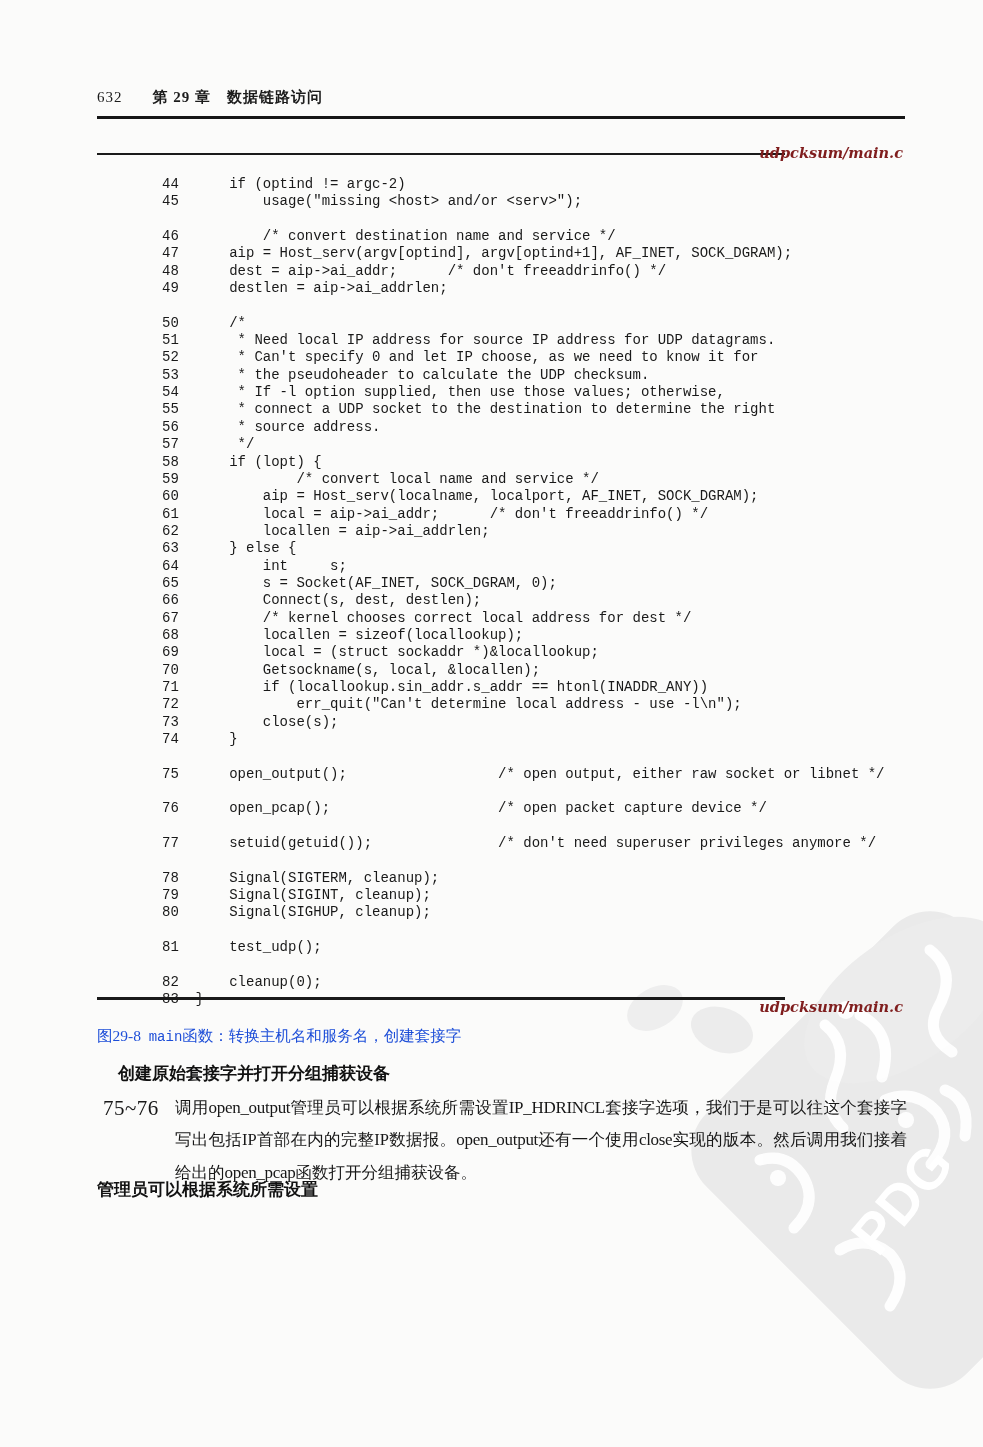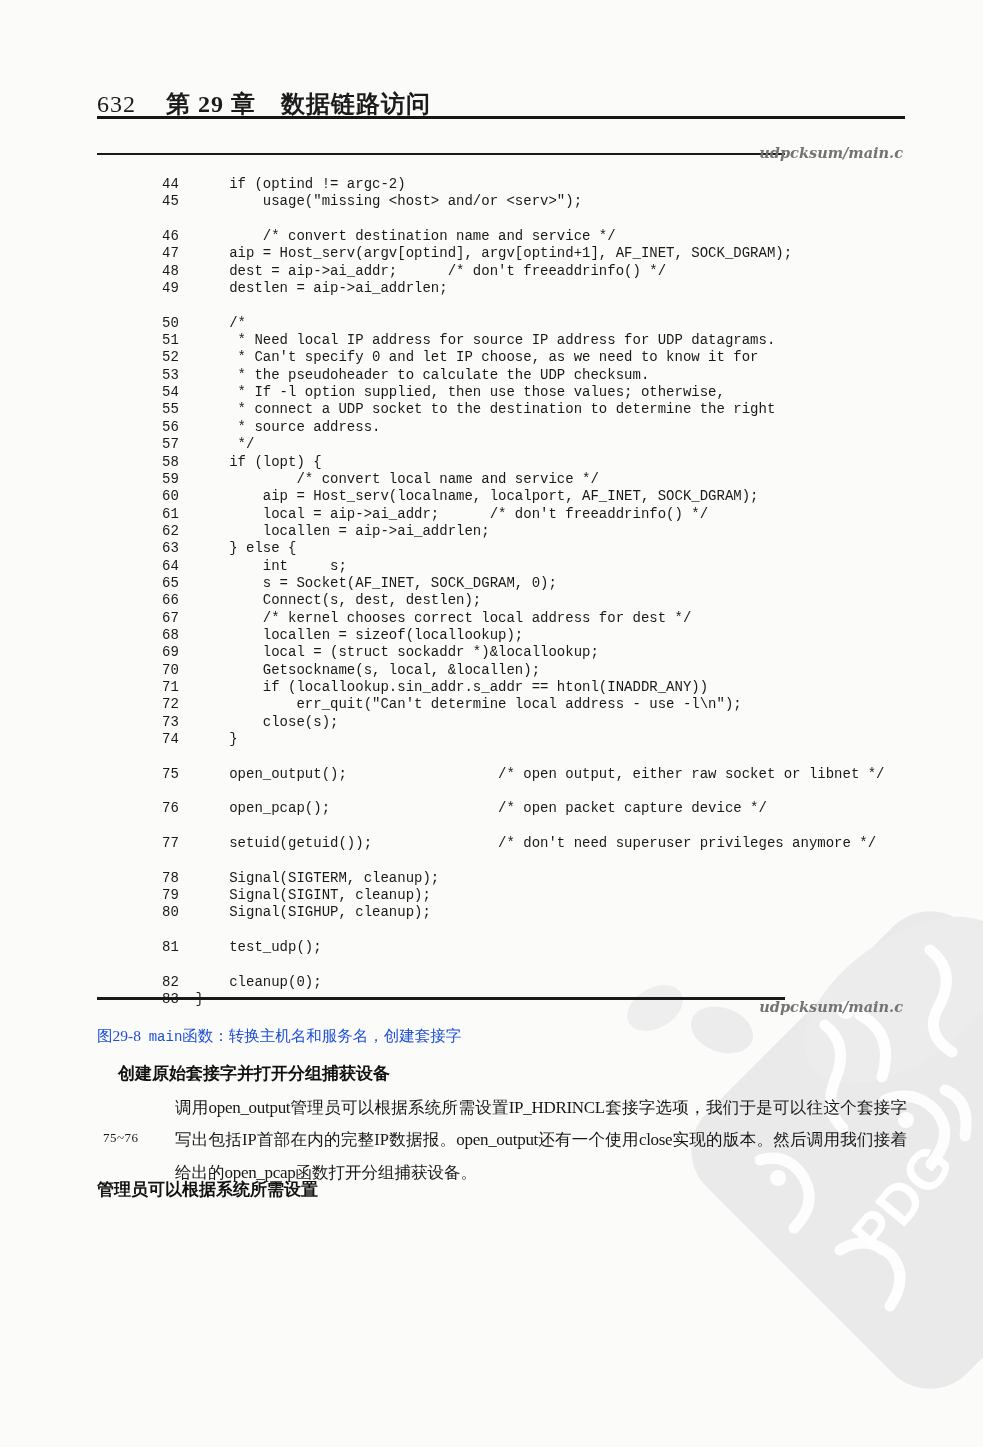--- a/index.html
+++ b/index.html
@@ -9,32 +9,32 @@
     font-family:"Liberation Serif", serif;
     color:#1b1b1b;
     position:relative;
     overflow:hidden;
   }
   .page{position:absolute;inset:0;}
   .content{position:absolute;inset:0;z-index:1;}
   .wm{position:absolute;inset:0;z-index:0;}
 
   
-  .header{position:absolute;left:97px;top:88px;width:808px;font-size:24px;white-space:pre;}
+  .header{position:absolute;left:97px;top:88px;width:808px;font-size:15px;white-space:pre;}
   .pagenum{font-weight:400;letter-spacing:1px;}
   .chapter{font-weight:700;margin-left:30px;letter-spacing:1px;}
   .header-rule{position:absolute;left:97px;top:116px;width:808px;height:2.5px;background:#161616;}
 
   
   .rulerow{position:absolute;left:97px;width:806px;height:18px;}
   .rulerow .line{position:absolute;left:0;top:8px;height:2px;background:#1a1a1a;}
   .rulerow .label{
     position:absolute;right:0;
     font-family:"DejaVu Serif", serif;
-    font-style:italic;font-weight:700;font-size:14.5px;color:#737373;
+    font-style:italic;font-weight:700;font-size:14.5px;color:#7f1d1d;
     white-space:nowrap;
   }
   .rule-top{top:145px;}
   .rule-top .line{width:688px;}
   .rule-top .label{top:-1px;}
   .rule-bottom{top:989px;}
   .rule-bottom .line{width:688px;height:3px;}
   .rule-bottom .label{top:9px;}
 
   
@@ -61,21 +61,21 @@
   .h1{top:1062px;margin-left:21px;}
   .h2{top:1178px;}
   .para{
     position:absolute;left:97px;width:810px;
     font-size:16.5px;line-height:32.4px;color:#171717;
   }
   .p1{top:1092px;}
   .p2{top:1202px;}
   .para .range{
     position:absolute;left:6px;top:0;
-    font-size:13px;letter-spacing:0.5px;margin-top:30px;
+    font-size:21px;letter-spacing:0.5px;
   }
   .para .ptext{margin-left:78px;text-align:justify;}
   .para .mono, .ptext .mono{
     font-family:Liberation Serif, serif;
     font-size:17px;letter-spacing:-0.3px;
   }
 
   
   .wm text{
     font-family:"Liberation Sans",sans-serif;

